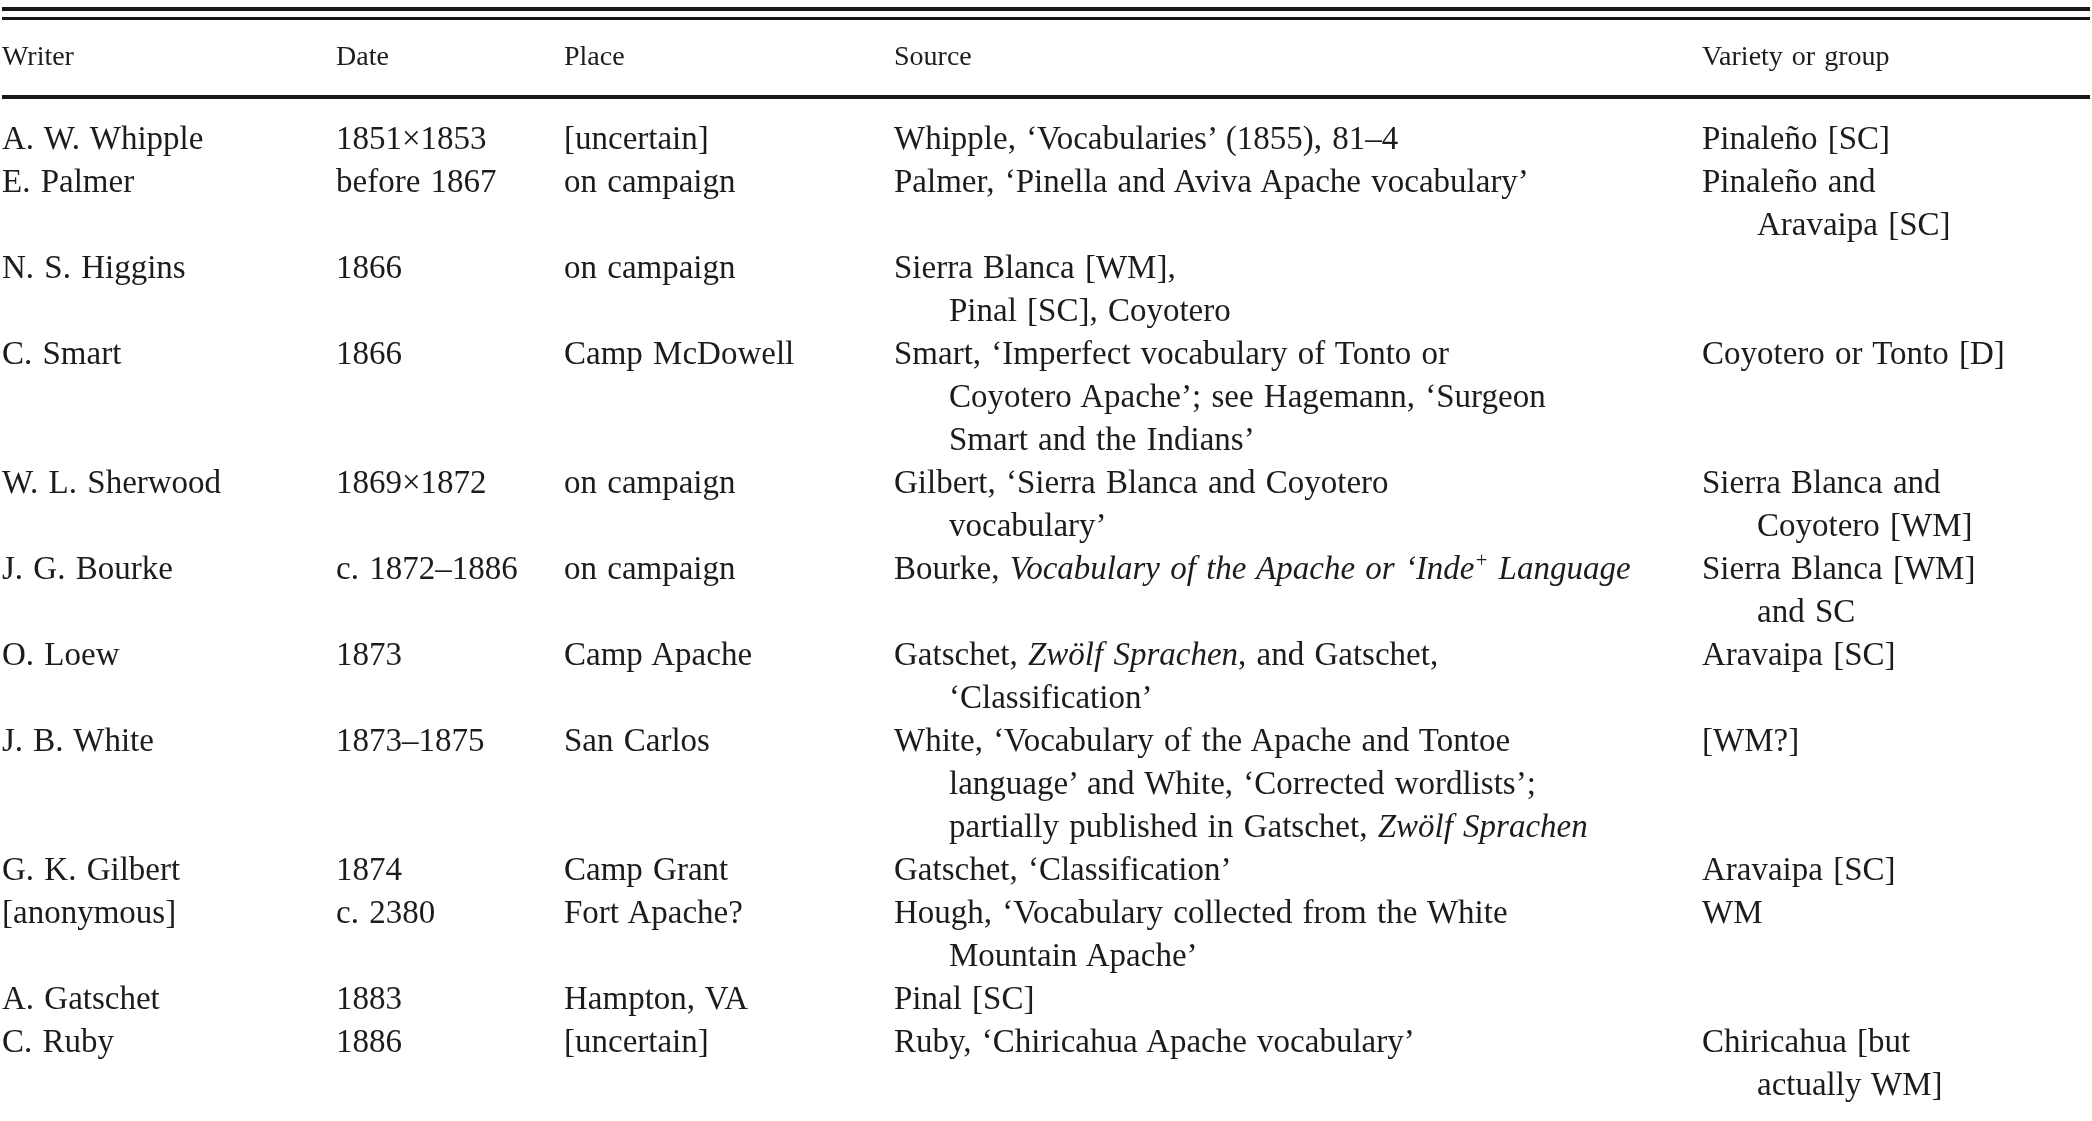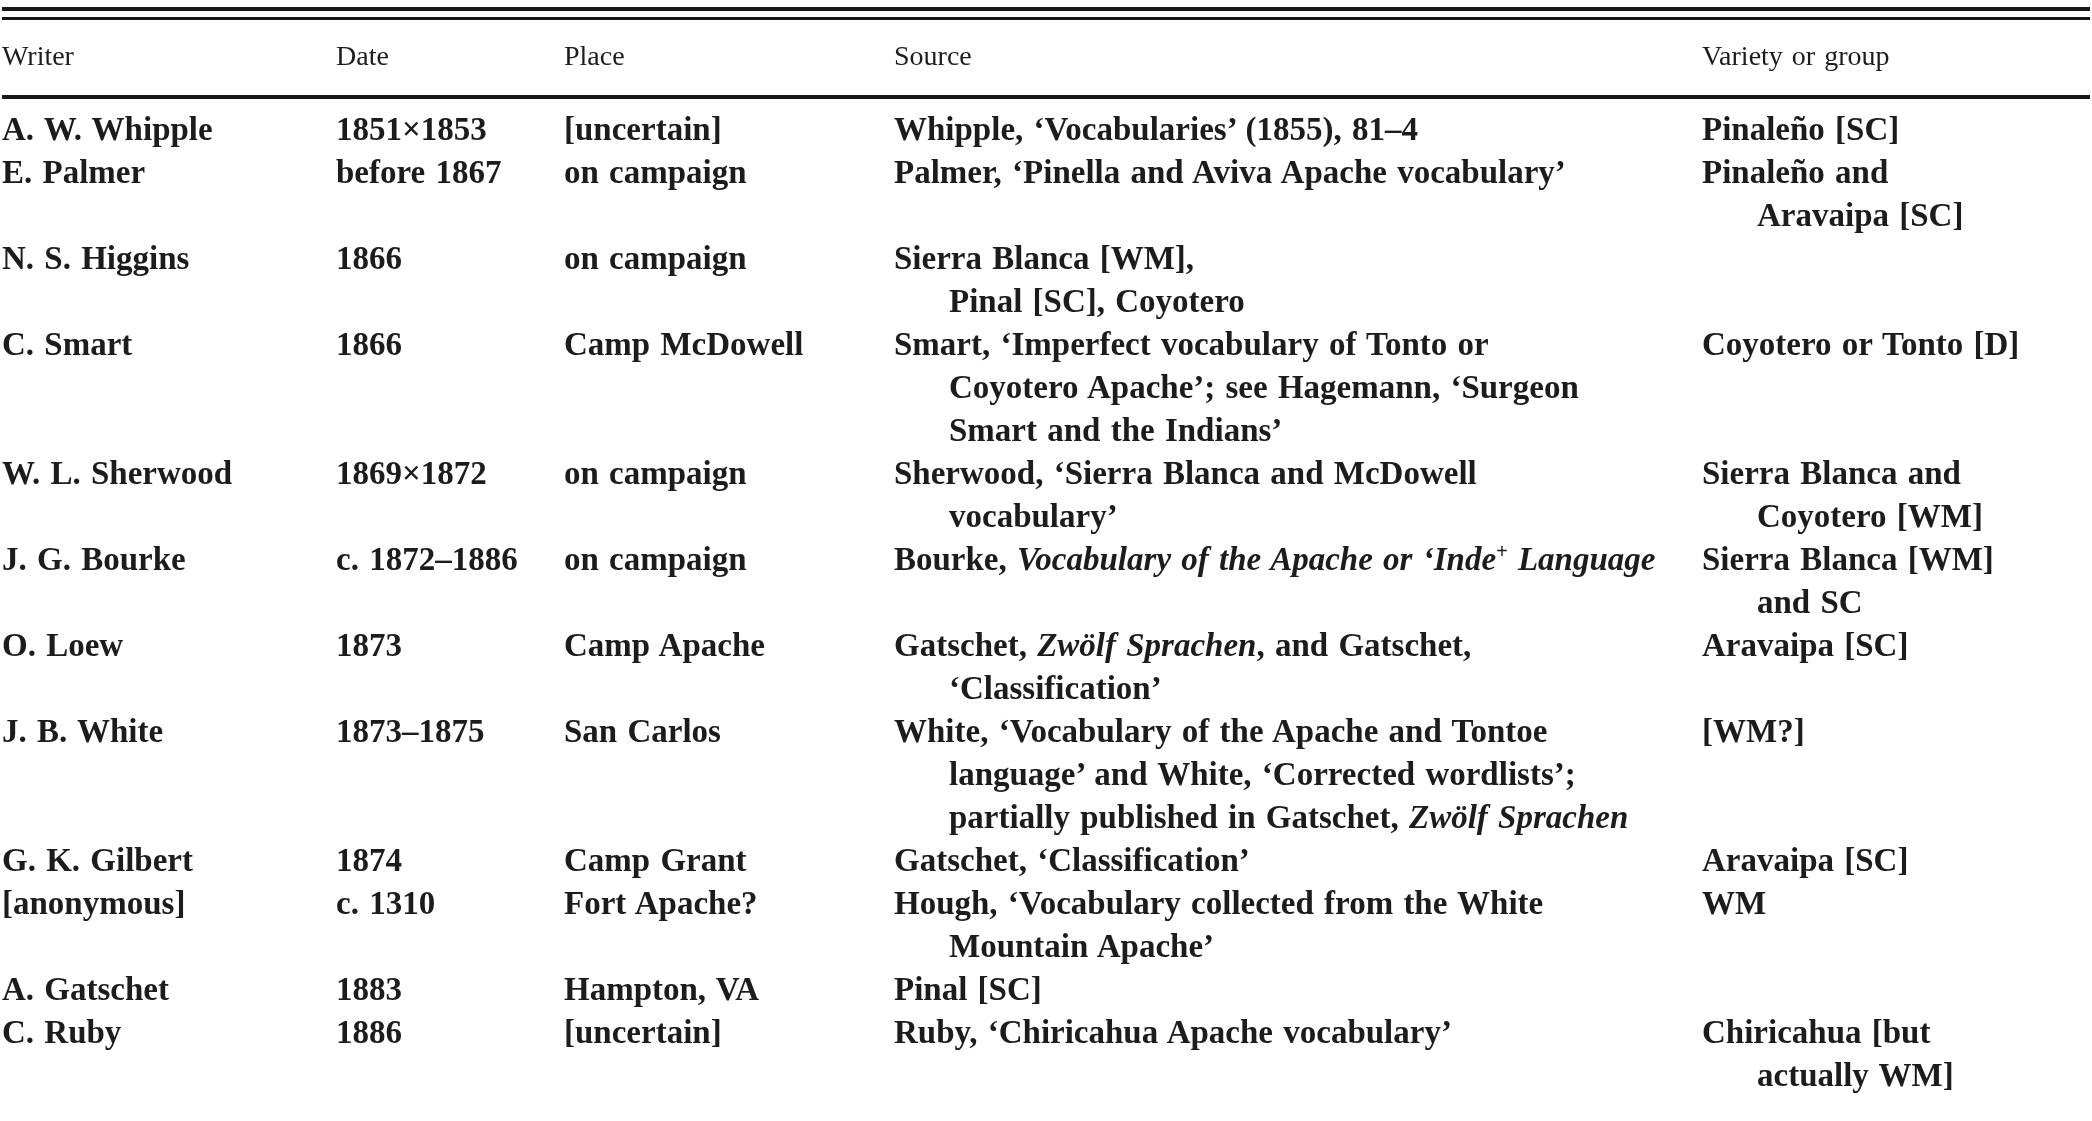--- a/index.html
+++ b/index.html
@@ -22,21 +22,21 @@
     grid-template-columns:334px 228px 330px 808px 1fr;
   }
   .header-row{
     font-size:28px;
     line-height:40px;
     padding:16px 0 19px 0;
     align-items:end;
     word-spacing:2px;
   }
   .rule-heavy{border-top:4px solid #181818;}
-  .tbody{padding-top:9px;font-weight:bold;}
+  .tbody{padding-top:18px;}
   .row{
     font-size:33px;
     line-height:43px;
     word-spacing:2px;
   }
   .cell{min-width:0;}
   .line{white-space:nowrap;}
   .line.cont{padding-left:55px;}
   .it{font-style:italic;}
   .sup{
@@ -135,21 +135,21 @@
         <div class="cell">
           <div class="line">W. L. Sherwood</div>
         </div>
         <div class="cell">
           <div class="line">1869×1872</div>
         </div>
         <div class="cell">
           <div class="line">on campaign</div>
         </div>
         <div class="cell">
-          <div class="line">Sherwood, ‘Sierra Blanca and McDowell</div>
+          <div class="line">Gilbert, ‘Sierra Blanca and Coyotero</div>
           <div class="line cont">vocabulary’</div>
         </div>
         <div class="cell">
           <div class="line">Sierra Blanca and</div>
           <div class="line cont">Coyotero [WM]</div>
         </div>
       </div>
       <div class="grid row">
         <div class="cell">
           <div class="line">J. G. Bourke</div>
@@ -220,21 +220,21 @@
         </div>
         <div class="cell">
           <div class="line">Aravaipa [SC]</div>
         </div>
       </div>
       <div class="grid row">
         <div class="cell">
           <div class="line">[anonymous]</div>
         </div>
         <div class="cell">
-          <div class="line">c. 1310</div>
+          <div class="line">c. 2380</div>
         </div>
         <div class="cell">
           <div class="line">Fort Apache?</div>
         </div>
         <div class="cell">
           <div class="line">Hough, ‘Vocabulary collected from the White</div>
           <div class="line cont">Mountain Apache’</div>
         </div>
         <div class="cell">
           <div class="line">WM</div>

